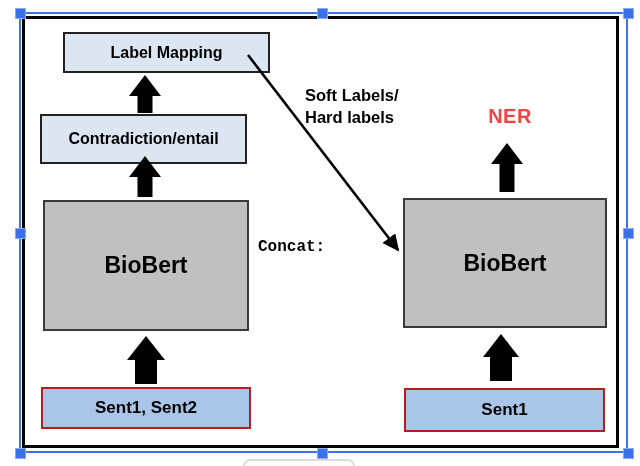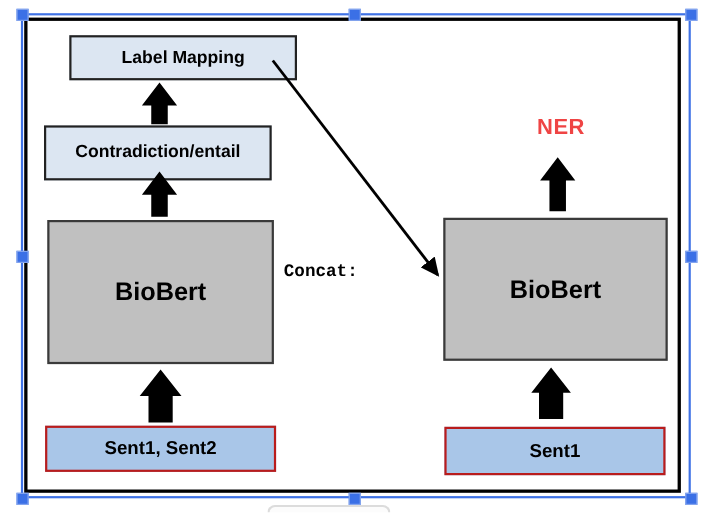--- a/index.html
+++ b/index.html
@@ -69,20 +69,22 @@
 
   <div class="box light b-label-mapping">Label Mapping</div>
   <div class="box light b-contradiction">Contradiction/entail</div>
   <div class="box gray b-biobert-left">BioBert</div>
   <div class="box blue b-sent12">Sent1, Sent2</div>
 
   <div class="ner-label">NER</div>
   <div class="box gray b-biobert-right">BioBert</div>
   <div class="box blue b-sent1">Sent1</div>
 
+  <div class="soft-labels">Soft Labels/
+Hard labels</div>
   <div class="concat-block">
     <div class="concat-title">Concat:</div>
   </div>
 
   <svg class="arrows" width="640" height="466" viewBox="0 0 640 466">
     <defs>
       <marker id="ah" markerUnits="userSpaceOnUse" markerWidth="18" markerHeight="16" refX="15" refY="8" orient="auto">
         <path d="M0,0 L17,8 L0,16 Z" fill="#000"></path>
       </marker>
     </defs>

